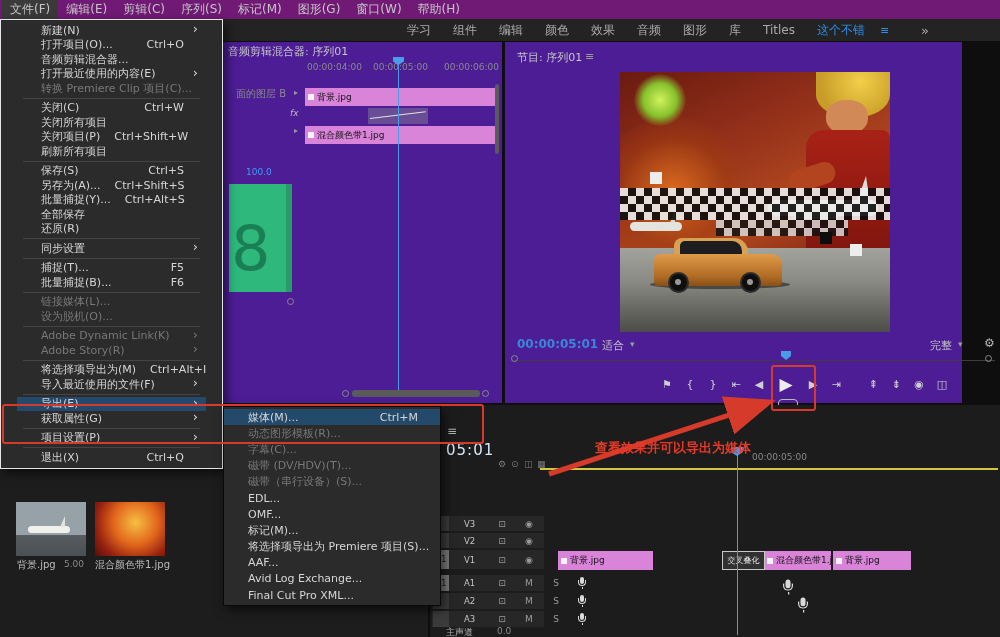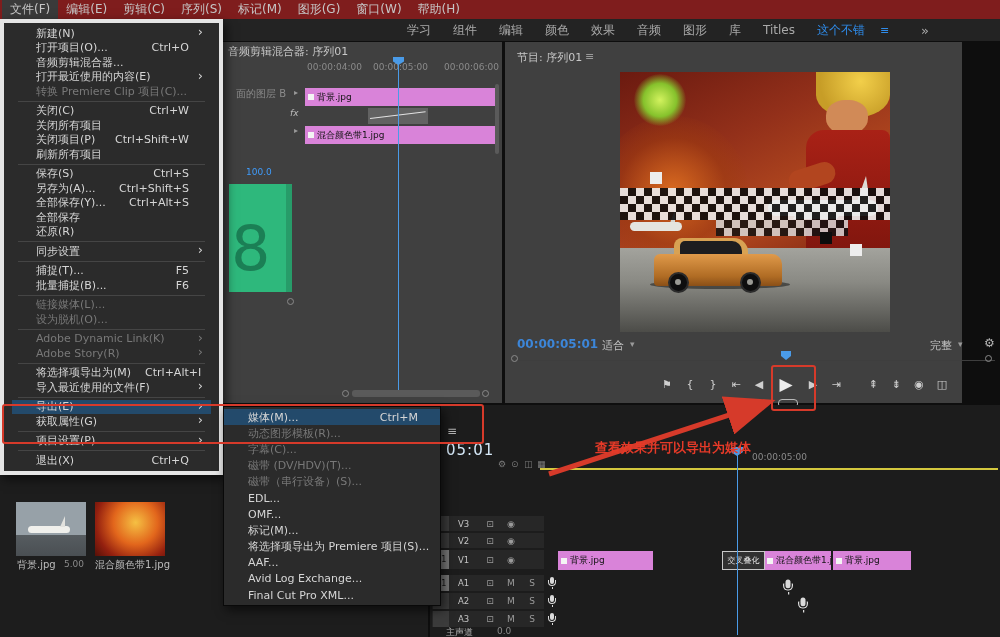--- a/index.html
+++ b/index.html
@@ -2,38 +2,38 @@
 <html><head>
 <meta charset="utf-8">
 <style>
   * { margin:0; padding:0; box-sizing:border-box; }
   html,body { width:1000px; height:637px; overflow:hidden; background:#0c0c0c;
               font-family:"DejaVu Sans","Liberation Sans",sans-serif; }
   #stage { position:relative; width:1000px; height:637px; background:#0e0e0e; color:#c8c8c8; }
   .abs { position:absolute; }
 
   
-  #menubar { position:absolute; left:0; top:0; width:1000px; height:19px; background:#7f1d1d;
+  #menubar { position:absolute; left:0; top:0; width:1000px; height:19px; background:#701a75;
              display:flex; align-items:center; padding-left:2px; z-index:30; }
   .mb-item { padding:1px 8px; font-size:12px; color:#c6c6c6; white-space:nowrap; }
   .mb-item.active { background:#3a3a3a; }
 
   
   #wsbar { position:absolute; left:0; top:19px; width:1000px; height:22px; background:#232323; }
   #wstabs { position:absolute; left:396px; top:19px; height:22px; display:flex; align-items:center; }
   .ws-tab { padding:0 11px; font-size:12px; color:#a9a9a9; white-space:nowrap; }
   .ws-tab.active { color:#2f8ceb; }
 
   
-  .panel { position:absolute; background:#404040; }
+  .panel { position:absolute; background:#4c1d95; }
 
   
   #filemenu { position:absolute; left:0; top:19px; width:223px; background:#2b2b2b;
-              border:4px solid #e5e5e5; box-shadow:3px 4px 10px rgba(0,0,0,.6);
-              padding:3px 8px; z-index:40; }
+              border:1px solid #e5e5e5; box-shadow:3px 4px 10px rgba(0,0,0,.6);
+              padding:3px 16px; z-index:40; }
   #exportmenu { position:absolute; left:223px; top:406px; width:218px; background:#2b2b2b;
               border:1px solid #090909; box-shadow:3px 4px 10px rgba(0,0,0,.6);
               padding:2px 0; z-index:41; }
   .mi { position:relative; height:14.5px; display:flex; align-items:center;
         padding:0 22px 0 24px; font-size:11px; color:#d6d6d6; white-space:nowrap; }
   #exportmenu .mi { height:16.2px; }
   .mi .msc { margin-left:auto; padding-left:14px; }
   .mi.dim { color:#787878; }
   .mi.hl { background:#234a6b; }
   .mi.has-arrow::after { content:"›"; position:absolute; right:8px; top:50%;
@@ -92,21 +92,21 @@
   
   #transport { position:absolute; left:660px; top:370px; height:28px; display:flex;
                align-items:center; gap:9px; }
   .tbtn { min-width:14px; text-align:center; font-size:11px; color:#cfcfcf; }
   .tbtn.big { min-width:22px; font-size:17px; color:#ececec; }
   .tbtn:nth-of-type(9) { margin-left:14px; }
 
   
   #vtracks, #atracks { position:absolute; left:432px; width:112px; display:flex;
                flex-direction:column; gap:2px; }
-  .trow { display:flex; align-items:center; gap:9px; height:15px; background:#272727;
+  .trow { display:flex; align-items:center; gap:15px; height:15px; background:#272727;
           padding-left:1px; }
   #vtracks div.trow:nth-of-type(3) { height:19px; }
   #atracks .trow { height:16px; }
   .patch { width:16px; height:100%; background:#3b3b3b; color:#cfcfcf; font-size:8px;
            display:flex; align-items:center; justify-content:center; flex:none; }
   .patch:not(:empty) { background:#7a7a7a; color:#111; }
   .tname { width:17px; font-size:8.5px; color:#c4c4c4; flex:none; }
   .tico  { width:12px; text-align:center; font-size:9px; color:#9a9a9a; flex:none; }
   .micico { position:relative; display:inline-block; width:10px; height:12px; flex:none; }
   .micico b { position:absolute; left:3px; top:0; width:4px; height:7px; background:#dadada; border-radius:2px; }
@@ -432,21 +432,21 @@
         <span class="ml">保存(S)</span>
         <span class="msc">Ctrl+S</span>
       </div>
 
       <div class="mi">
         <span class="ml">另存为(A)...</span>
         <span class="msc">Ctrl+Shift+S</span>
       </div>
 
       <div class="mi">
-        <span class="ml">全部保存(Y)...</span>
+        <span class="ml">批量捕捉(Y)...</span>
         <span class="msc">Ctrl+Alt+S</span>
       </div>
 
       <div class="mi">
         <span class="ml">全部保存</span>
         <span class="msc"></span>
       </div>
 
       <div class="mi">
         <span class="ml">还原(R)</span>

